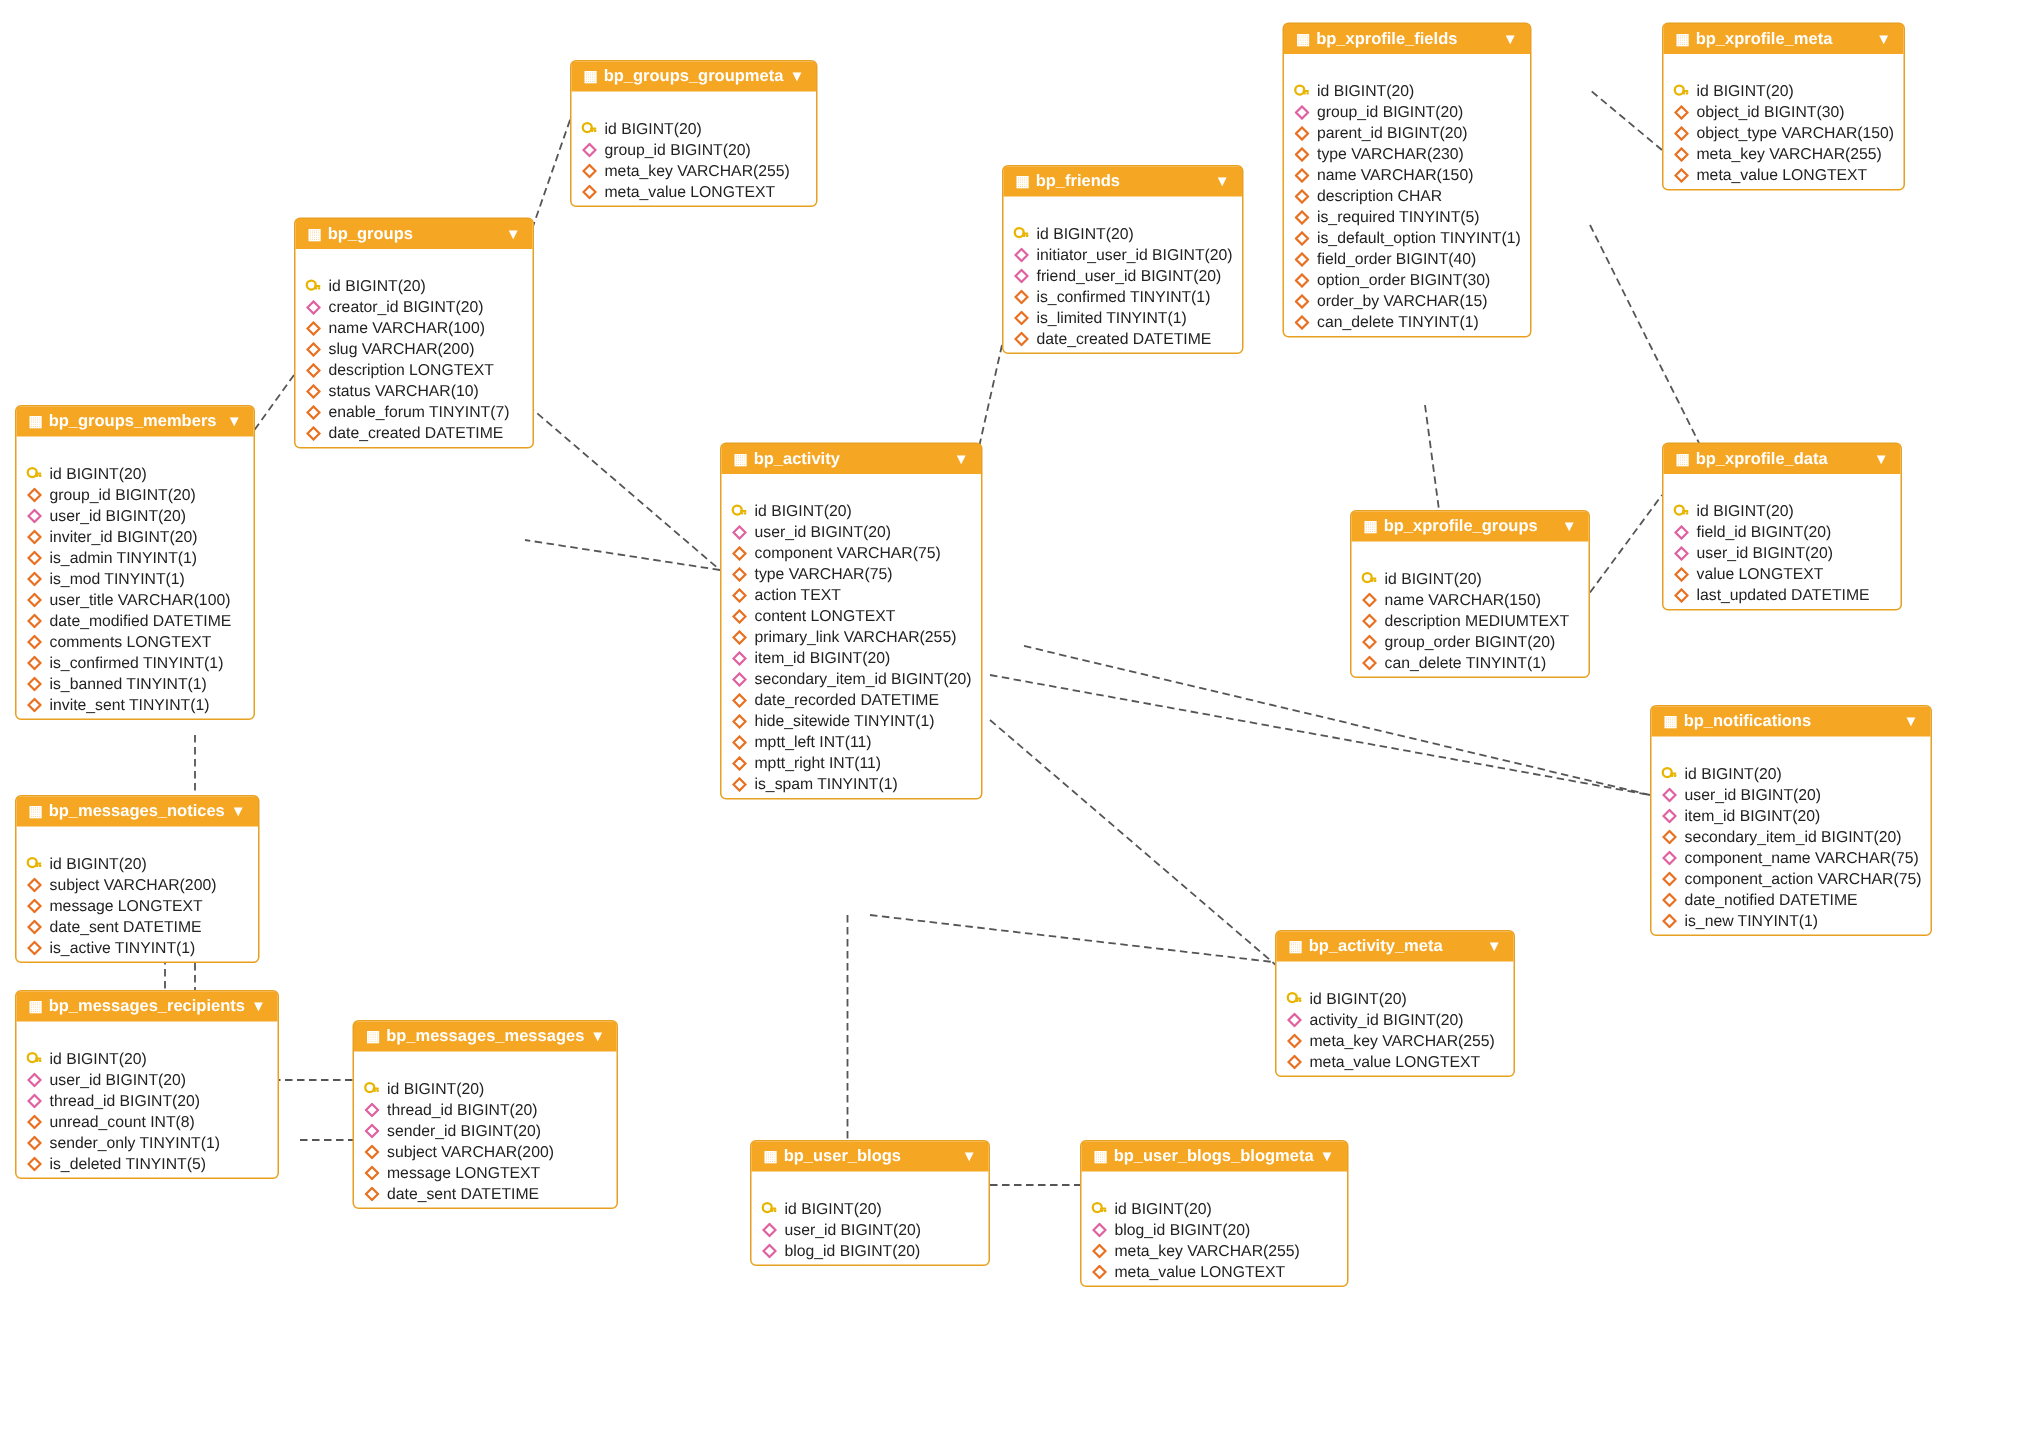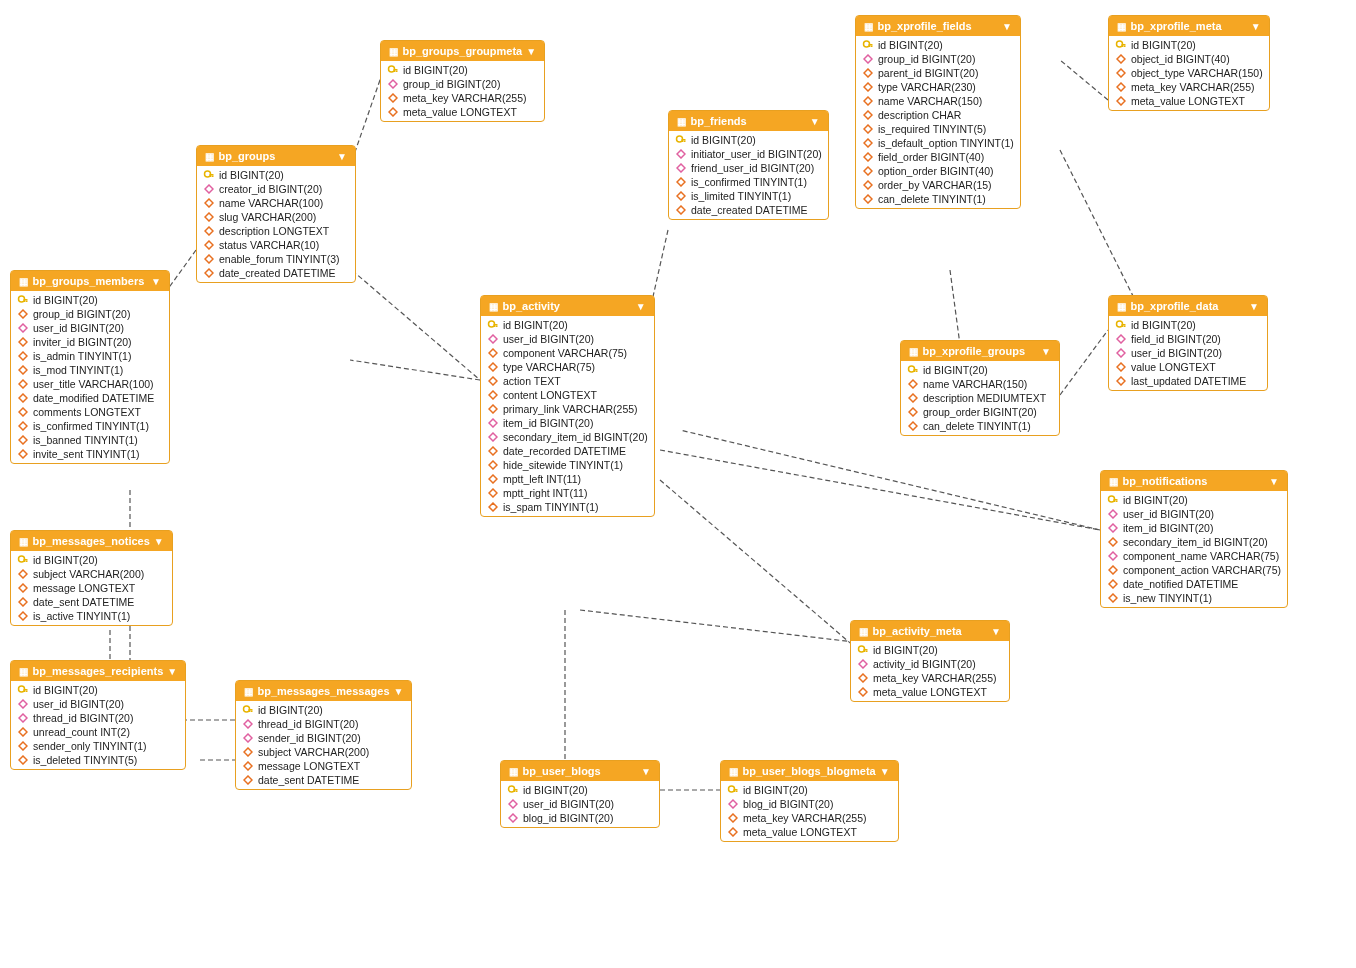--- a/index.html
+++ b/index.html
@@ -36,20 +36,21 @@
     }
     .table-header .icon {
       font-size: 10px;
     }
     .table-header .arrow {
       margin-left: auto;
       font-size: 10px;
     }
     .table-body {
       padding: 2px 0;
+      margin-top: 16px;
     }
     .field-row {
       display: flex;
       align-items: center;
       padding: 1px 6px;
       gap: 4px;
       white-space: nowrap;
       font-size: 10.5px;
       color: #222;
     }
@@ -180,21 +181,21 @@
             </svg>
           </span>
           <span>status VARCHAR(10)</span>
         </div>
         <div class="field-row">
           <span class="field-icon">
             <svg width="10" height="10" viewBox="0 0 10 10">
               <polygon points="5,1 9,5 5,9 1,5" fill="none" stroke="#e87020" stroke-width="1.5"></polygon>
             </svg>
           </span>
-          <span>enable_forum TINYINT(3)</span>
+          <span>enable_forum TINYINT(7)</span>
         </div>
         <div class="field-row">
           <span class="field-icon">
             <svg width="10" height="10" viewBox="0 0 10 10">
               <polygon points="5,1 9,5 5,9 1,5" fill="none" stroke="#e87020" stroke-width="1.5"></polygon>
             </svg>
           </span>
           <span>date_created DATETIME</span>
         </div>
       </div>
@@ -492,21 +493,21 @@
             </svg>
           </span>
           <span>field_order BIGINT(40)</span>
         </div>
         <div class="field-row">
           <span class="field-icon">
             <svg width="10" height="10" viewBox="0 0 10 10">
               <polygon points="5,1 9,5 5,9 1,5" fill="none" stroke="#e87020" stroke-width="1.5"></polygon>
             </svg>
           </span>
-          <span>option_order BIGINT(40)</span>
+          <span>option_order BIGINT(30)</span>
         </div>
         <div class="field-row">
           <span class="field-icon">
             <svg width="10" height="10" viewBox="0 0 10 10">
               <polygon points="5,1 9,5 5,9 1,5" fill="none" stroke="#e87020" stroke-width="1.5"></polygon>
             </svg>
           </span>
           <span>order_by VARCHAR(15)</span>
         </div>
         <div class="field-row">
@@ -536,21 +537,21 @@
             </svg>
           </span>
           <span>id BIGINT(20)</span>
         </div>
         <div class="field-row">
           <span class="field-icon">
             <svg width="10" height="10" viewBox="0 0 10 10">
               <polygon points="5,1 9,5 5,9 1,5" fill="none" stroke="#e87020" stroke-width="1.5"></polygon>
             </svg>
           </span>
-          <span>object_id BIGINT(40)</span>
+          <span>object_id BIGINT(30)</span>
         </div>
         <div class="field-row">
           <span class="field-icon">
             <svg width="10" height="10" viewBox="0 0 10 10">
               <polygon points="5,1 9,5 5,9 1,5" fill="none" stroke="#e87020" stroke-width="1.5"></polygon>
             </svg>
           </span>
           <span>object_type VARCHAR(150)</span>
         </div>
         <div class="field-row">
@@ -1004,21 +1005,21 @@
             </svg>
           </span>
           <span>thread_id BIGINT(20)</span>
         </div>
         <div class="field-row">
           <span class="field-icon">
             <svg width="10" height="10" viewBox="0 0 10 10">
               <polygon points="5,1 9,5 5,9 1,5" fill="none" stroke="#e87020" stroke-width="1.5"></polygon>
             </svg>
           </span>
-          <span>unread_count INT(2)</span>
+          <span>unread_count INT(8)</span>
         </div>
         <div class="field-row">
           <span class="field-icon">
             <svg width="10" height="10" viewBox="0 0 10 10">
               <polygon points="5,1 9,5 5,9 1,5" fill="none" stroke="#e87020" stroke-width="1.5"></polygon>
             </svg>
           </span>
           <span>sender_only TINYINT(1)</span>
         </div>
         <div class="field-row">

